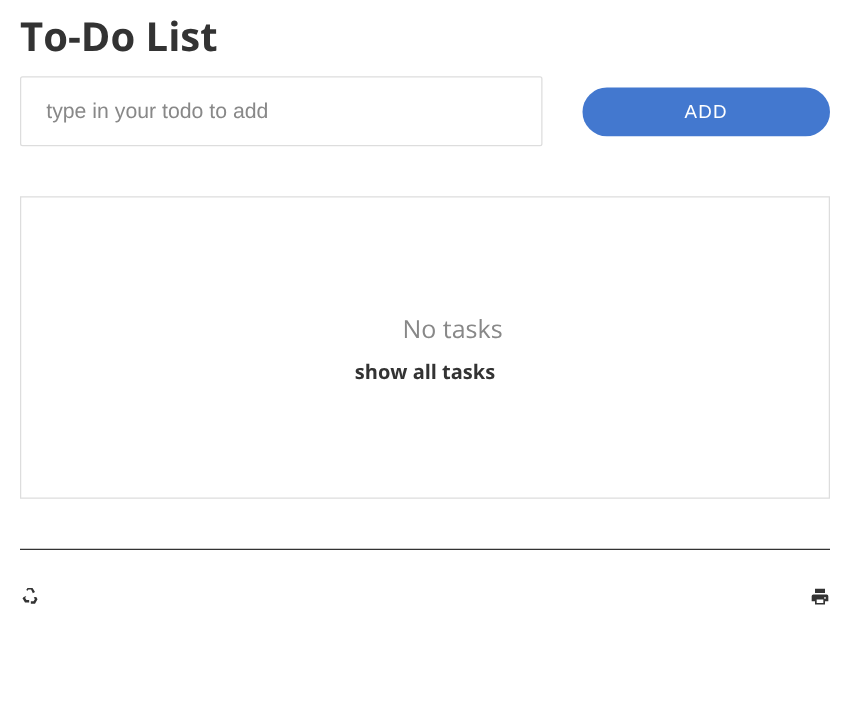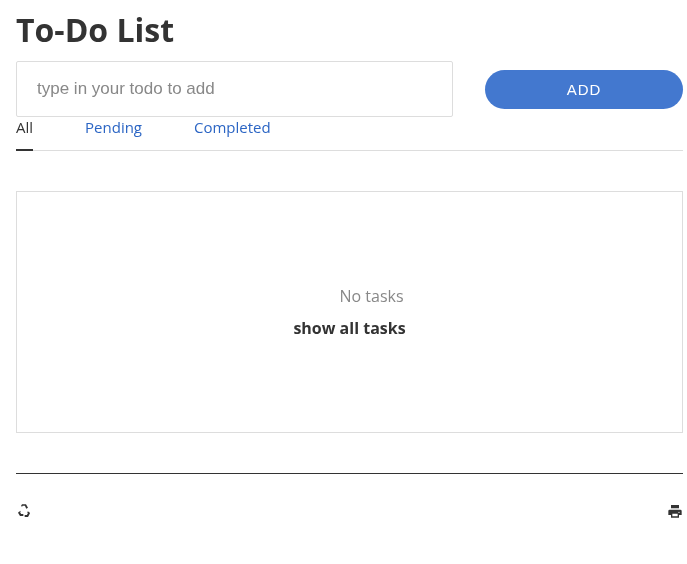--- a/index.html
+++ b/index.html
@@ -3,21 +3,21 @@
   <meta charset="utf-8">
   <style>
     * { box-sizing: border-box; margin: 0; padding: 0; }
     body {
       font-family: 'Open Sans', -apple-system, BlinkMacSystemFont, 'Segoe UI', Helvetica, Arial, sans-serif;
       width: 687px;
       background: #fff;
       color: #333;
     }
     .container {
-      padding: 8px 4px 16px 16px;
+      padding: 8px 23px 16px 16px;
     }
     .title {
       font-size: 32px;
       font-weight: 700;
       color: #333;
       margin-bottom: 10px;
     }
     .input-row {
       display: flex;
       gap: 32px;
@@ -68,21 +68,21 @@
       border: 1px solid #ddd;
       height: 242px;
       display: flex;
       flex-direction: column;
       align-items: center;
       justify-content: center;
       gap: 10px;
     }
     .no-tasks {
       color: #888;
-      font-size: 16px;
+      font-size: 20px;
       margin-left: 44px;
     }
     .show-all {
       color: #333;
       font-size: 16px;
       cursor: pointer;
       font-weight: bold;
     }
     .footer {
       margin-top: 40px;
@@ -108,25 +108,20 @@
 <body>
 
 <div class="container">
   <h1 class="title">To-Do List</h1>
 
   <div class="input-row">
     <input type="text" class="todo-input" placeholder="type in your todo to add" style="">
     <button class="add-btn">ADD</button>
   </div>
 
-  <div class="tabs">
-    <div class="tab active">All</div>
-    <div class="tab">Pending</div>
-    <div class="tab">Completed</div>
-  </div>
 
   <div class="task-panel">
     <div class="no-tasks">No tasks</div>
     <div class="show-all">show all tasks</div>
   </div>
 
   <div class="footer">
     <span class="icon">
       <svg viewBox="0 0 24 24">
           <path d="M7.5 4.5L9 2h6l3 5-2.6 1.5L13.3 4H10l-.9 1.5L7.5 4.5zM19.5 13l1.5 2.5L18 21h-5v-3h3.3l1.5-2.5-1.3-2.2L19.5 13zM4.5 13l3-1.3L6.2 14l1.5 2.5H11v3H6L3 14.5 4.5 13z"></path>

